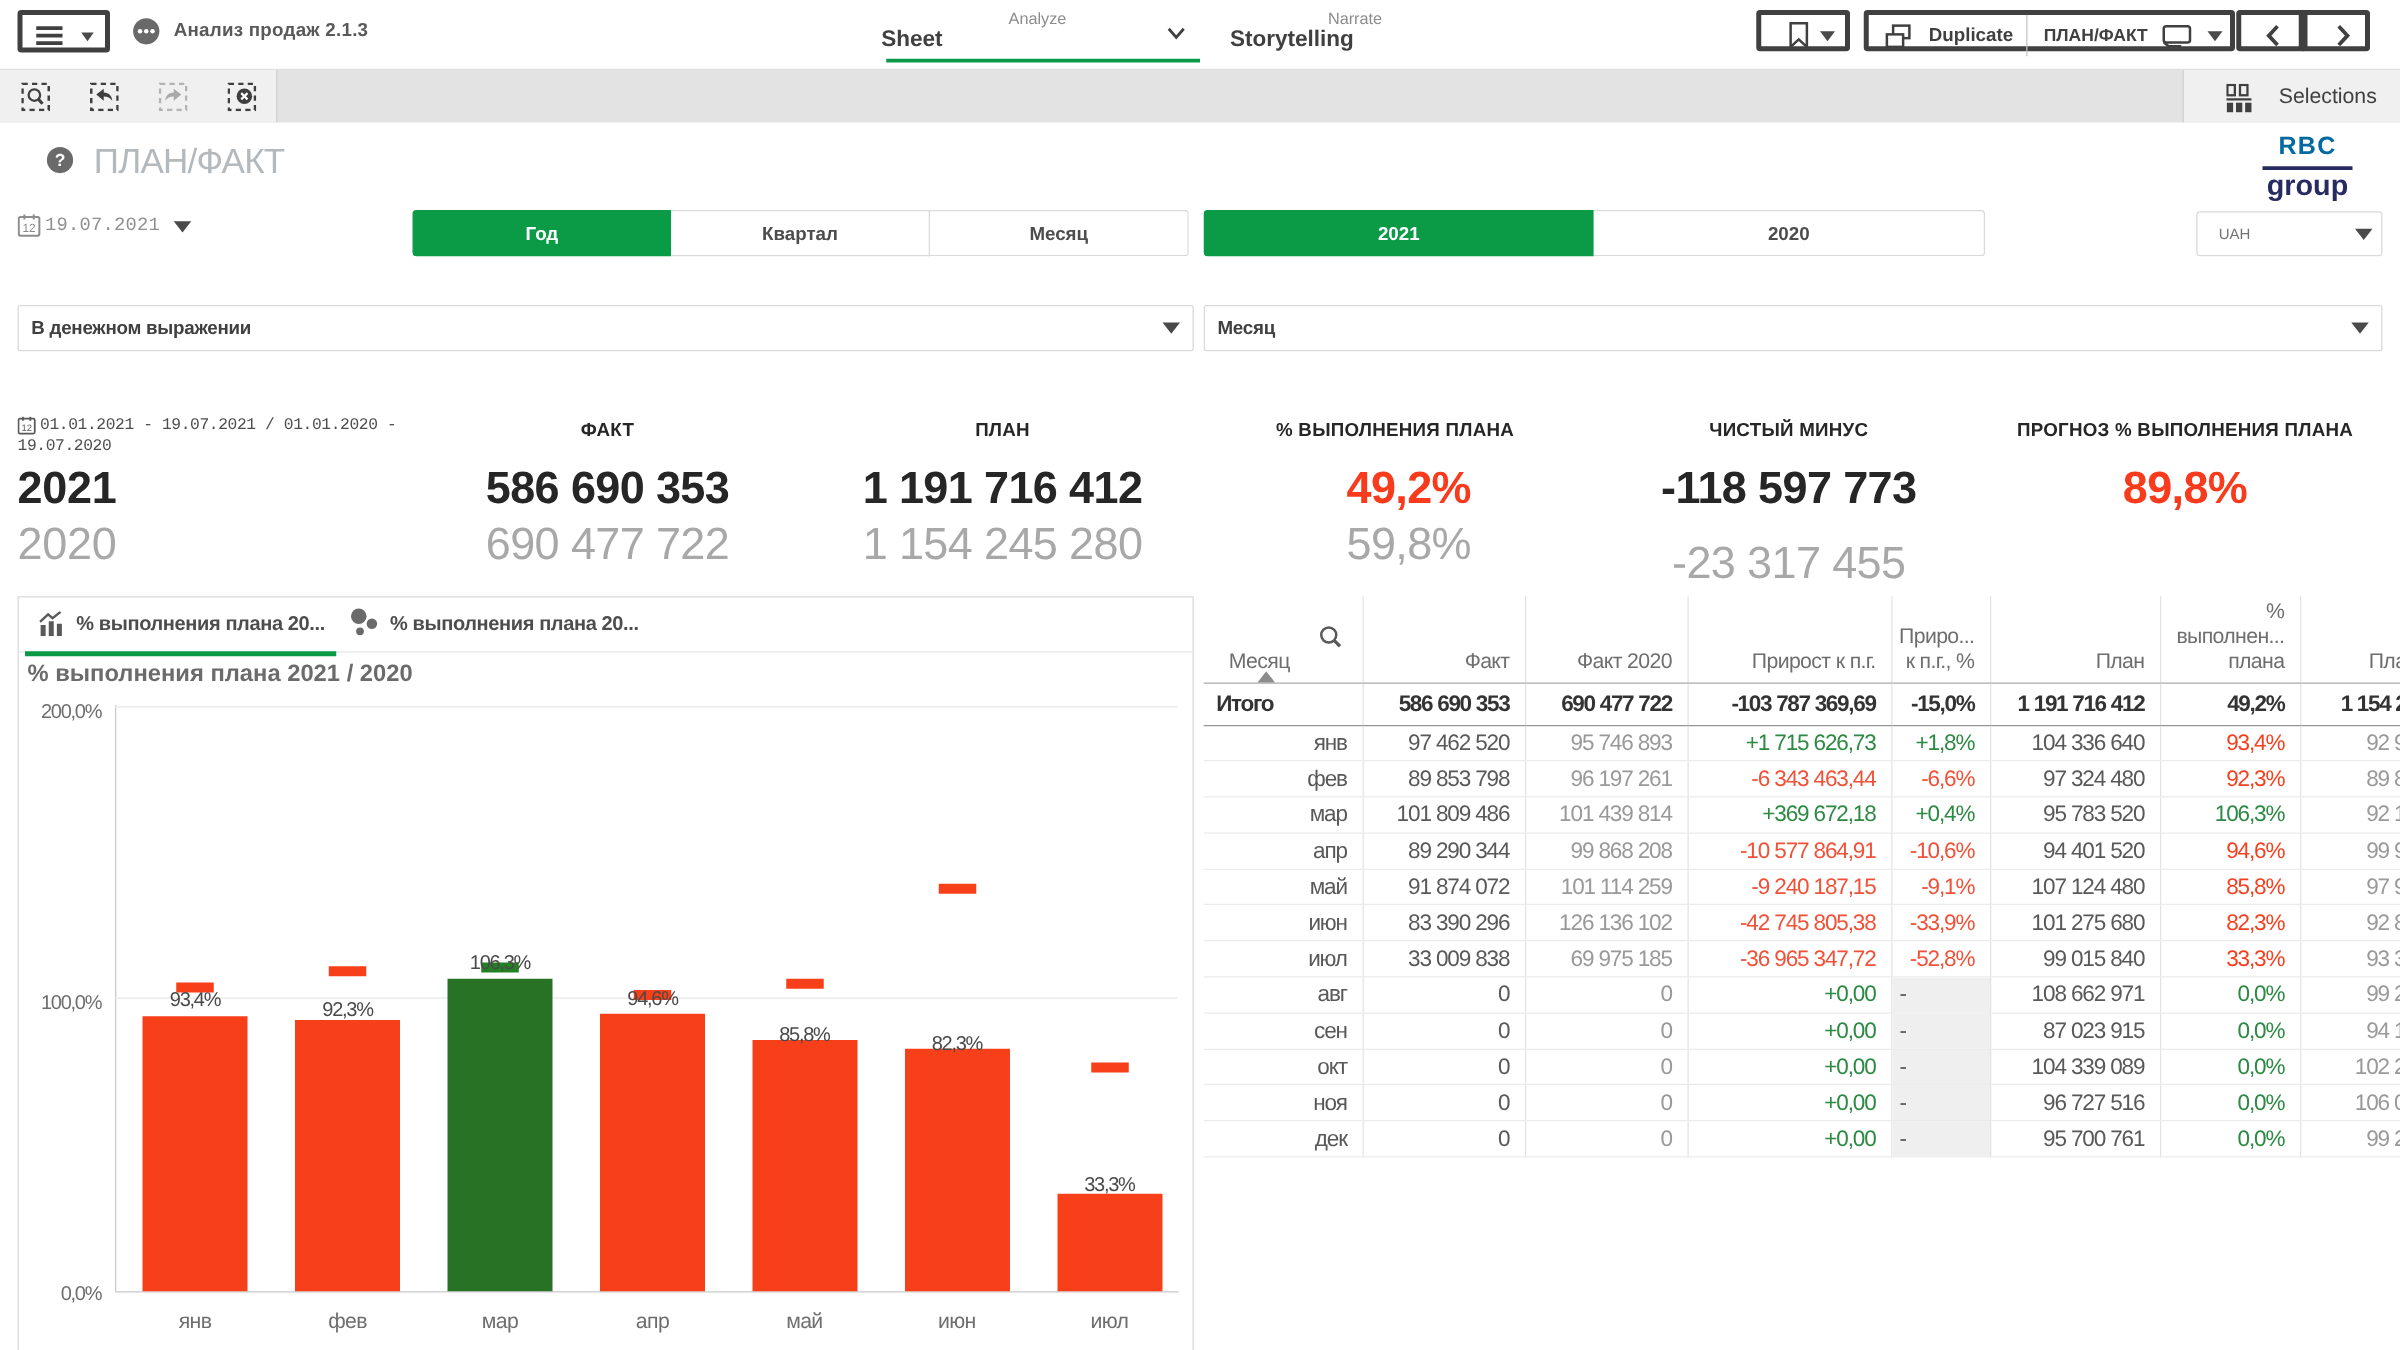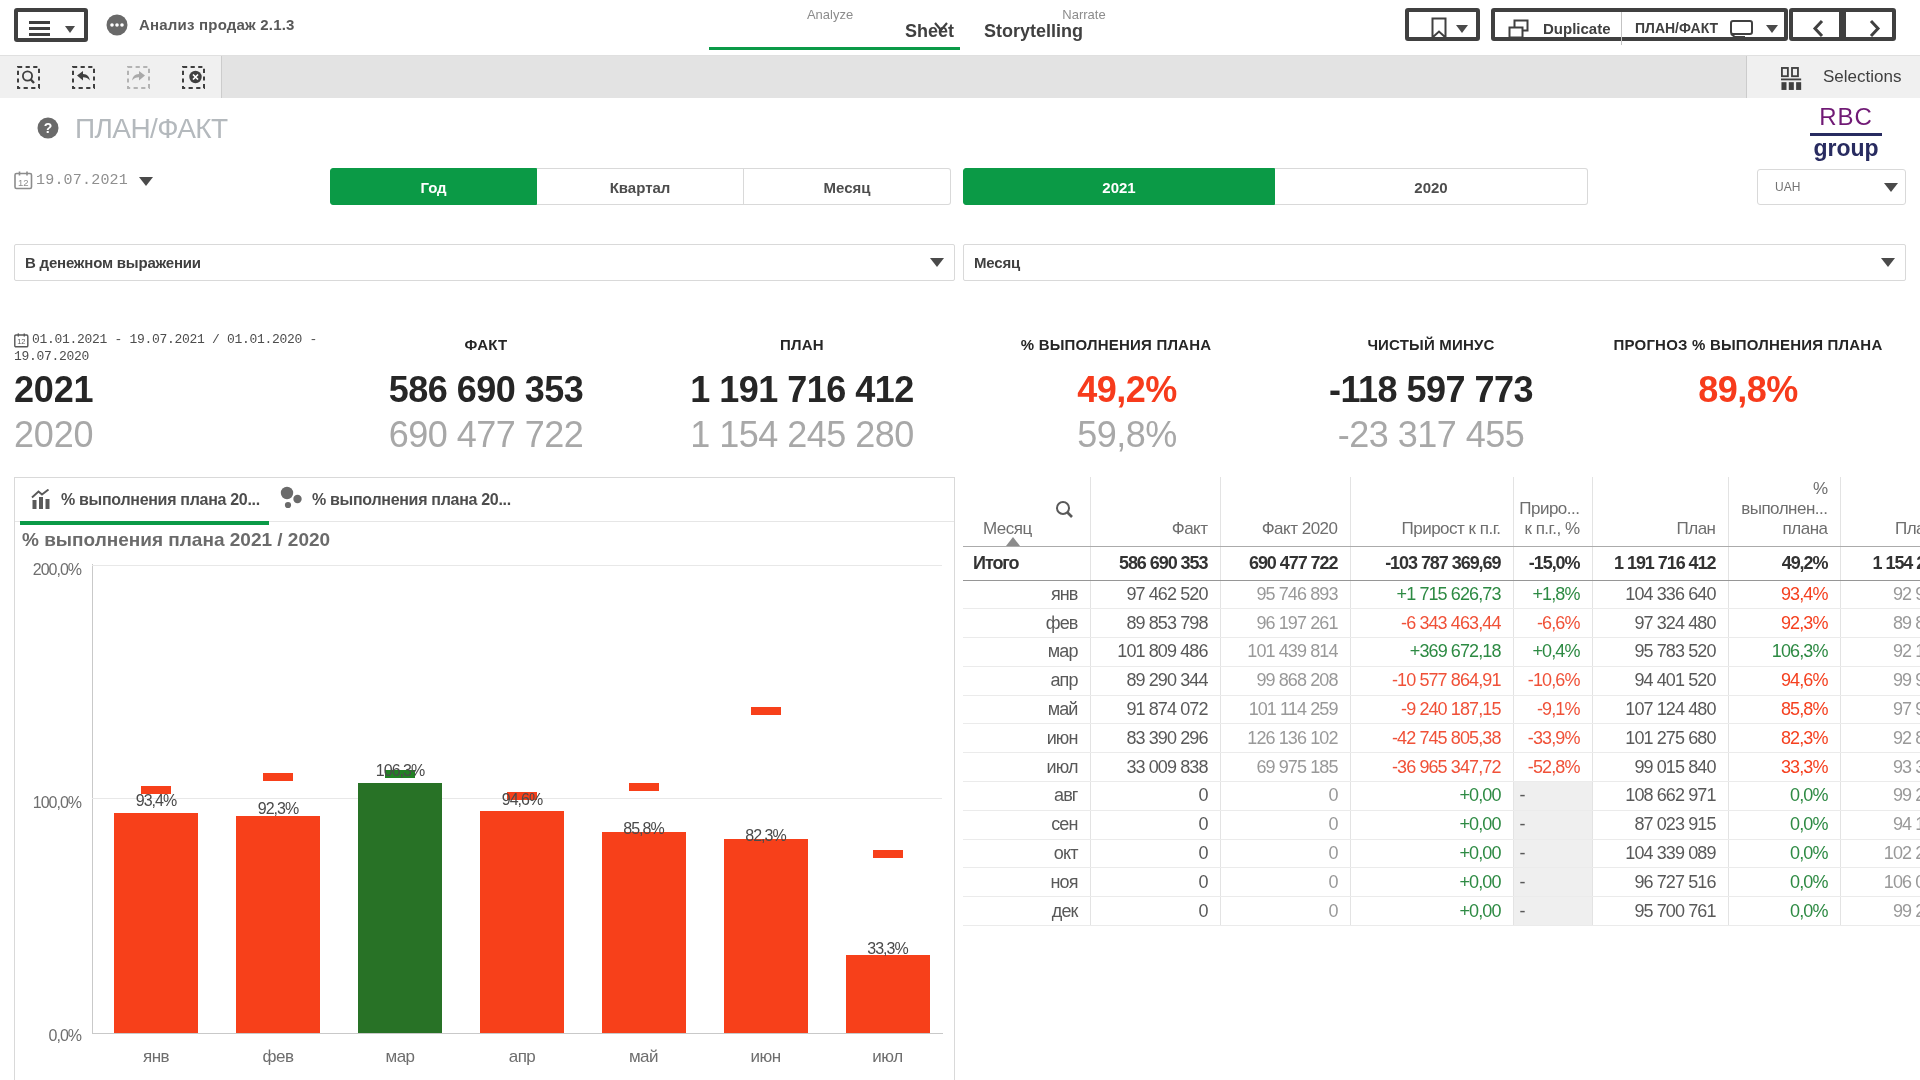--- a/index.html
+++ b/index.html
@@ -68,21 +68,21 @@
 
   <svg class="abs" style="left:106px; top:14px;" width="22" height="22" viewBox="0 0 22 22">
     <circle cx="11" cy="11" r="10.5" fill="#696969"></circle>
     <circle cx="6" cy="11" r="1.8" fill="#fff"></circle>
         <circle cx="11" cy="11" r="1.8" fill="#fff"></circle>
         <circle cx="16" cy="11" r="1.8" fill="#fff"></circle>
   </svg>
   <div class="abs" style="left:139px; top:0; height:50px; line-height:50px; font-size:15px; font-weight:bold; color:#595959; letter-spacing:0.2px;">Анализ продаж 2.1.3</div>
 
   <div class="abs" style="left:730px; top:7px; width:200px; text-align:center; font-size:13px; color:#8c8c8c;">Analyze</div>
-  <div class="abs" style="left:754px; top:21px; width:200px; text-align:right; font-size:18px; font-weight:bold; color:#404040;">Sheet</div>
+  <div class="abs" style="left:705px; top:21px; width:200px; text-align:left; font-size:18px; font-weight:bold; color:#404040;">Sheet</div>
   <svg class="abs" style="left:933px; top:21px;" width="16" height="12" viewBox="0 0 16 12">
         <path d="M2 2 L8 9 L14 2" fill="none" stroke="#404040" stroke-width="2.2"></path>
       </svg>
   <div class="abs" style="left:709px; top:47px; width:251px; height:3px; background:#0a9a47;"></div>
   <div class="abs" style="left:984px; top:7px; width:200px; text-align:center; font-size:13px; color:#8c8c8c;">Narrate</div>
   <div class="abs" style="left:984px; top:21px; width:200px; text-align:left; font-size:18px; font-weight:bold; color:#404040;">Storytelling</div>
 
   <div class="tb-btn" style="left:1405px; top:8px; width:75px; height:33px;">
     <svg class="abs" style="left:21px; top:5px;" width="18" height="22" viewBox="0 0 18 22">
           <path d="M2.5 1.5 h13 v19 l-6.5 -6 l-6.5 6 z" fill="none" stroke="#404040" stroke-width="2"></path>
@@ -154,21 +154,21 @@
   </div>
 </div>
 
 <svg class="abs" style="left:37px; top:117px;" width="22" height="22" viewBox="0 0 22 22">
   <circle cx="11" cy="11" r="10.5" fill="#6a6a6a"></circle>
   <text x="11" y="16" text-anchor="middle" font-family="Liberation Sans" font-size="14" font-weight="bold" fill="#fff">?</text>
 </svg>
 <div class="abs" style="left:75px; top:114px; font-size:28px; line-height:29px; color:#b4b9bd; letter-spacing:-0.6px;">ПЛАН/ФАКТ</div>
 
 <div class="abs" style="left:1810px; top:103px; width:72px; text-align:center;">
-  <div style="font-size:24px; font-weight:normal; color:#701a75; letter-spacing:1px; line-height:28px;">RBC</div>
+  <div style="font-size:20px; font-weight:bold; color:#0369a1; letter-spacing:1px; line-height:28px;">RBC</div>
   <div style="margin-top:2px; height:3px; background:#282b60;"></div>
   <div style="font-size:23px; font-weight:bold; color:#282b60; line-height:23px; margin-top:1px;">group</div>
 </div>
 
 <svg class="abs" style="left:14px; top:171px;" width="19" height="19" viewBox="0 0 19 19">
   <rect x="1" y="2.5" width="16.5" height="15" rx="1.5" fill="none" stroke="#8c8c8c" stroke-width="1.6"></rect>
   <line x1="5.5" y1="0.5" x2="5.5" y2="4.5" stroke="#8c8c8c" stroke-width="1.6"></line>
   <line x1="13" y1="0.5" x2="13" y2="4.5" stroke="#8c8c8c" stroke-width="1.6"></line>
   <text x="9.3" y="14.5" text-anchor="middle" font-family="Liberation Sans" font-size="9.5" fill="#8c8c8c">12</text>
 </svg>
@@ -214,21 +214,21 @@
 <div class="kpi-label" style="left:602px; top:336px; width:400px;">ПЛАН</div>
 <div class="kpi-v1" style="left:602px; top:368px; width:400px; line-height:44px;">1 191 716 412</div>
 <div class="kpi-v2" style="left:602px; top:413px; width:400px; line-height:44px;">1 154 245 280</div>
 
 <div class="kpi-label" style="left:916px; top:336px; width:400px;">% ВЫПОЛНЕНИЯ ПЛАНА</div>
 <div class="kpi-v1" style="left:927px; top:368px; width:400px; line-height:44px; color:#f73b1c;">49,2%</div>
 <div class="kpi-v2" style="left:927px; top:413px; width:400px; line-height:44px;">59,8%</div>
 
 <div class="kpi-label" style="left:1231px; top:336px; width:400px;">ЧИСТЫЙ МИНУС</div>
 <div class="kpi-v1" style="left:1231px; top:368px; width:400px; line-height:44px; letter-spacing:-0.5px;">-118 597 773</div>
-<div class="kpi-v2" style="left:1231px; top:413px; width:400px; line-height:44px; letter-spacing:-0.5px;">-23 317 455</div>
+<div class="kpi-v2" style="left:1231px; top:428px; width:400px; line-height:44px; letter-spacing:-0.5px;">-23 317 455</div>
 
 <div class="kpi-label" style="left:1548px; top:336px; width:400px;">ПРОГНОЗ % ВЫПОЛНЕНИЯ ПЛАНА</div>
 <div class="kpi-v1" style="left:1548px; top:368px; width:400px; line-height:44px; color:#f73b1c; letter-spacing:-0.5px;">89,8%</div>
 
 <div id="chart-card">
 
   <svg class="abs" style="left:16px; top:11px;" width="20" height="20" viewBox="0 0 20 20">
     <rect x="1.5" y="11" width="4" height="9" fill="#595959"></rect>
     <rect x="8" y="8" width="4" height="12" fill="#595959"></rect>
     <rect x="14.5" y="10" width="4" height="10" fill="#595959"></rect>

